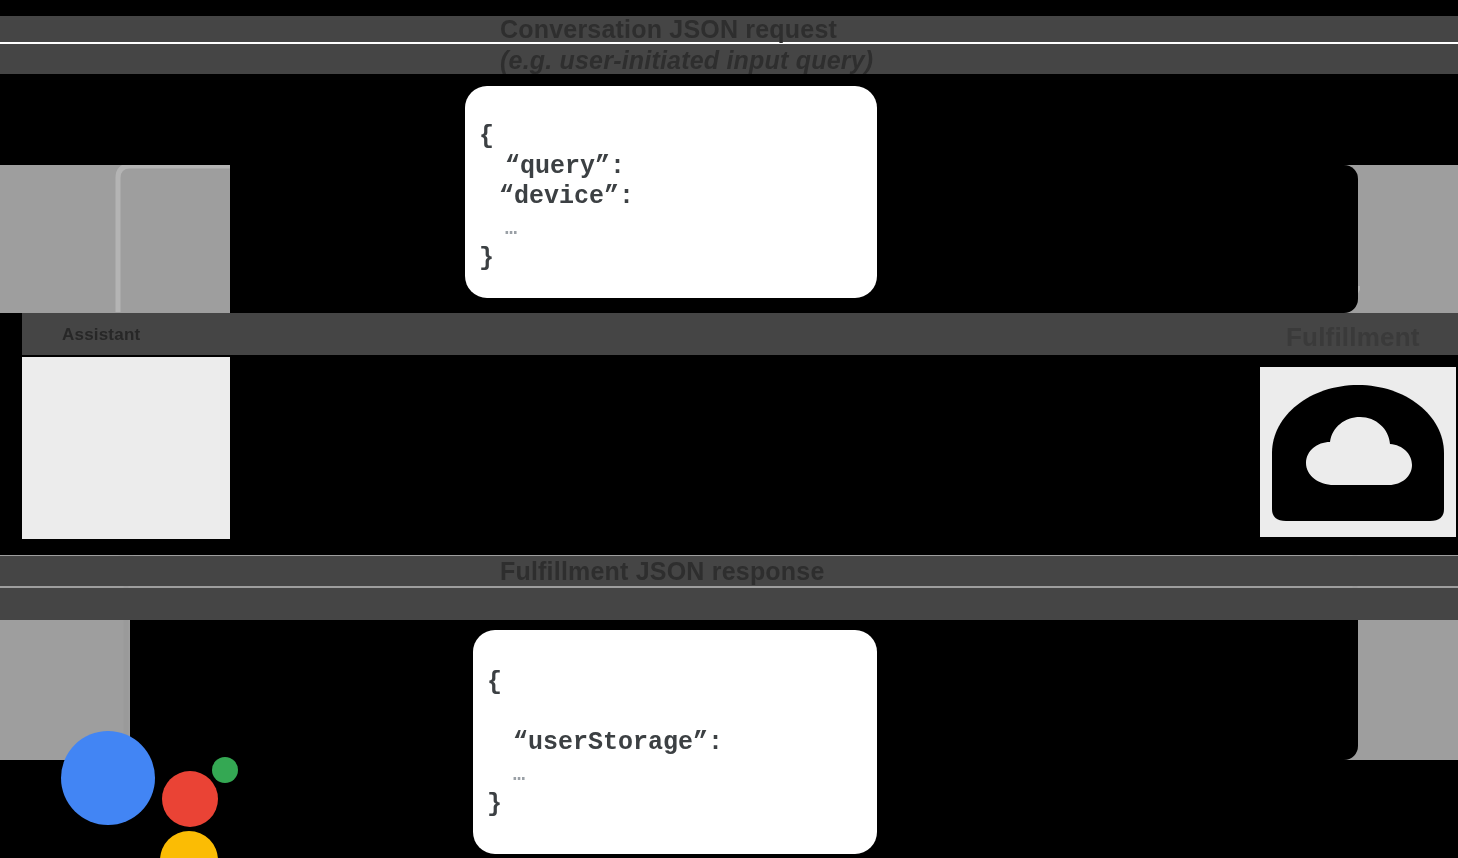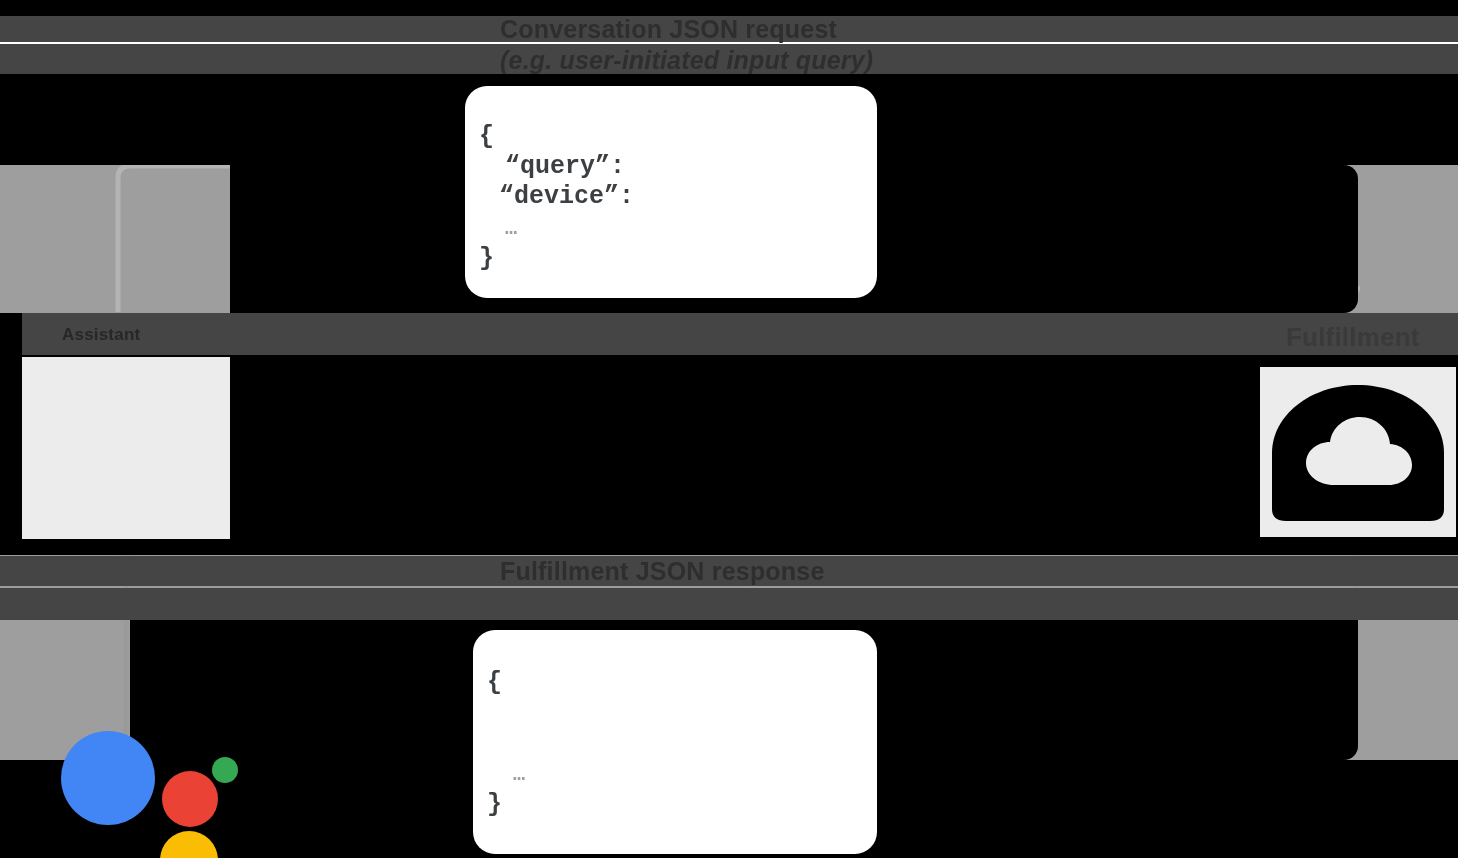--- a/index.html
+++ b/index.html
@@ -145,17 +145,18 @@
   <div class="card card-req">
     <div class="ln l0">{</div>
     <div class="ln l1">“query”:</div>
     <div class="ln l2">“device”:</div>
     <div class="ln l3">…</div>
     <div class="ln l4">}</div>
   </div>
 
   <div class="card card-res">
     <div class="ln l0">{</div>
+    <div class="ln l2">“userStorage”:</div>
     <div class="ln l3">…</div>
     <div class="ln l4">}</div>
   </div>
 
 </div>
 
 </body></html>

